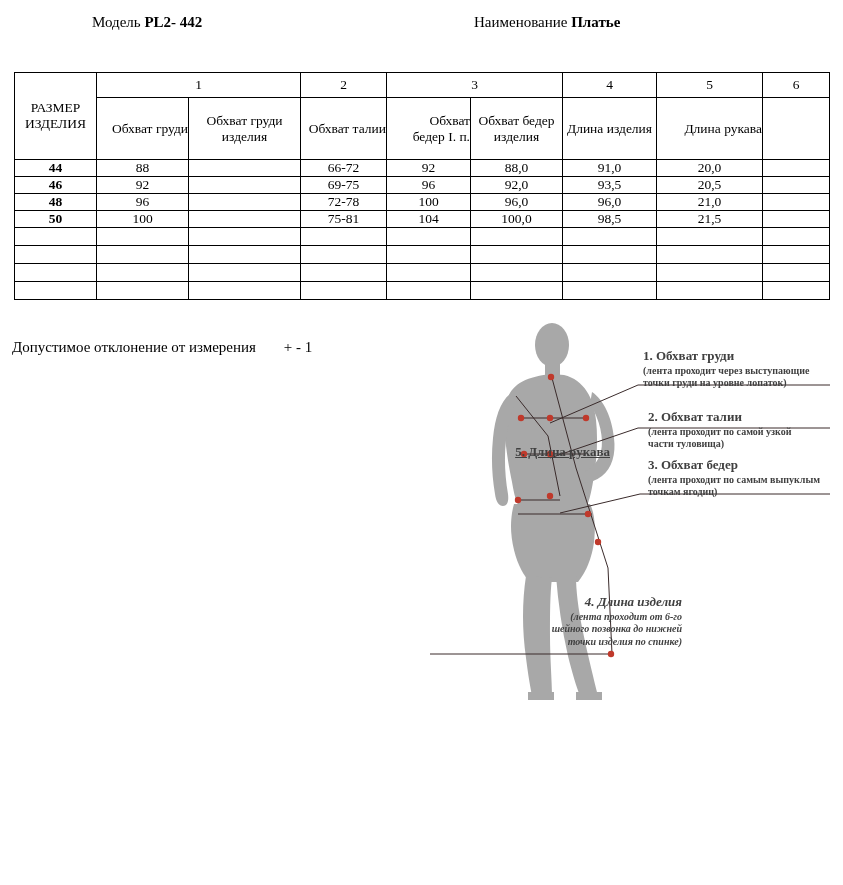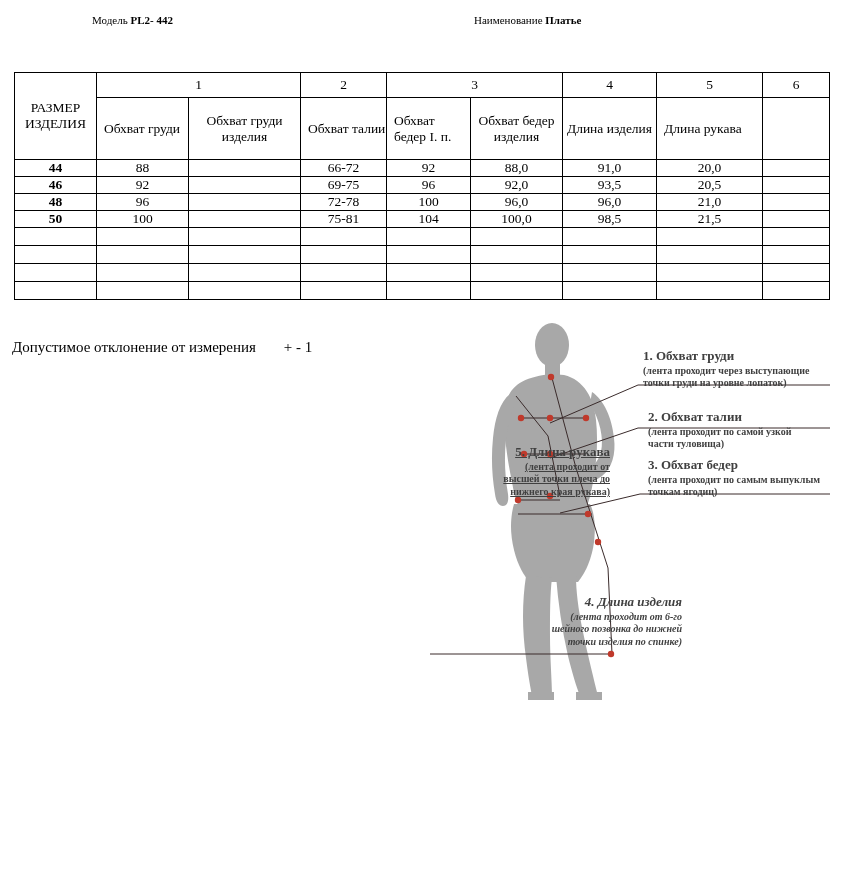--- a/index.html
+++ b/index.html
@@ -15,21 +15,21 @@
   }
   .page { position: relative; width: 843px; height: 885px; }
 
   
   .header {
     position: absolute;
     top: 14px;
     left: 0;
     width: 843px;
     height: 26px;
-    font-size: 11px;
+    font-size: 15px;
   }
   .header .model-block {
     position: absolute;
     left: 92px;
     top: 0;
     white-space: nowrap;
   }
   .header .name-block {
     position: absolute;
     left: 474px;
@@ -63,21 +63,21 @@
     height: 25px;
     font-size: 17px;
     font-weight: bold;
   }
   .hdr-row td {
     height: 62px;
     line-height: 1.12;
     padding: 2px 3px;
   }
   .hdr-row td.left-pad {
-    text-align: left;
+    text-align: right;
     padding-left: 7px;
   }
   .data-row td { height: 17px; }
   .data-row td.size-col { font-weight: bold; }
   .empty-row td { height: 18px; }
 
   .col-size  { width: 82px; }
   .col-c1    { width: 92px; }
   .col-c2    { width: 112px; }
   .col-c3    { width: 86px; }
@@ -405,21 +405,20 @@
       <div class="anno-sub">(лента проходит по самой узкой<br>части туловища)</div>
     </div>
 
     <div class="anno right a3">
       <div class="anno-title">3. Обхват бедер</div>
       <div class="anno-sub">(лента проходит по самым выпуклым<br>точкам ягодиц)</div>
     </div>
 
     <div class="anno left a5">
       <div class="anno-title">5. Длина рукава</div>
-      <div class="anno-sub">(лента проходит от<br>высшей точки плеча до<br>нижнего края рукава)</div>
     </div>
 
     <div class="anno left a4">
       <div class="anno-title">4. Длина изделия</div>
       <div class="anno-sub">(лента проходит от 6-го<br>шейного позвонка до нижней<br>точки изделия по спинке)</div>
     </div>
   </div>
 
 </div>
 

